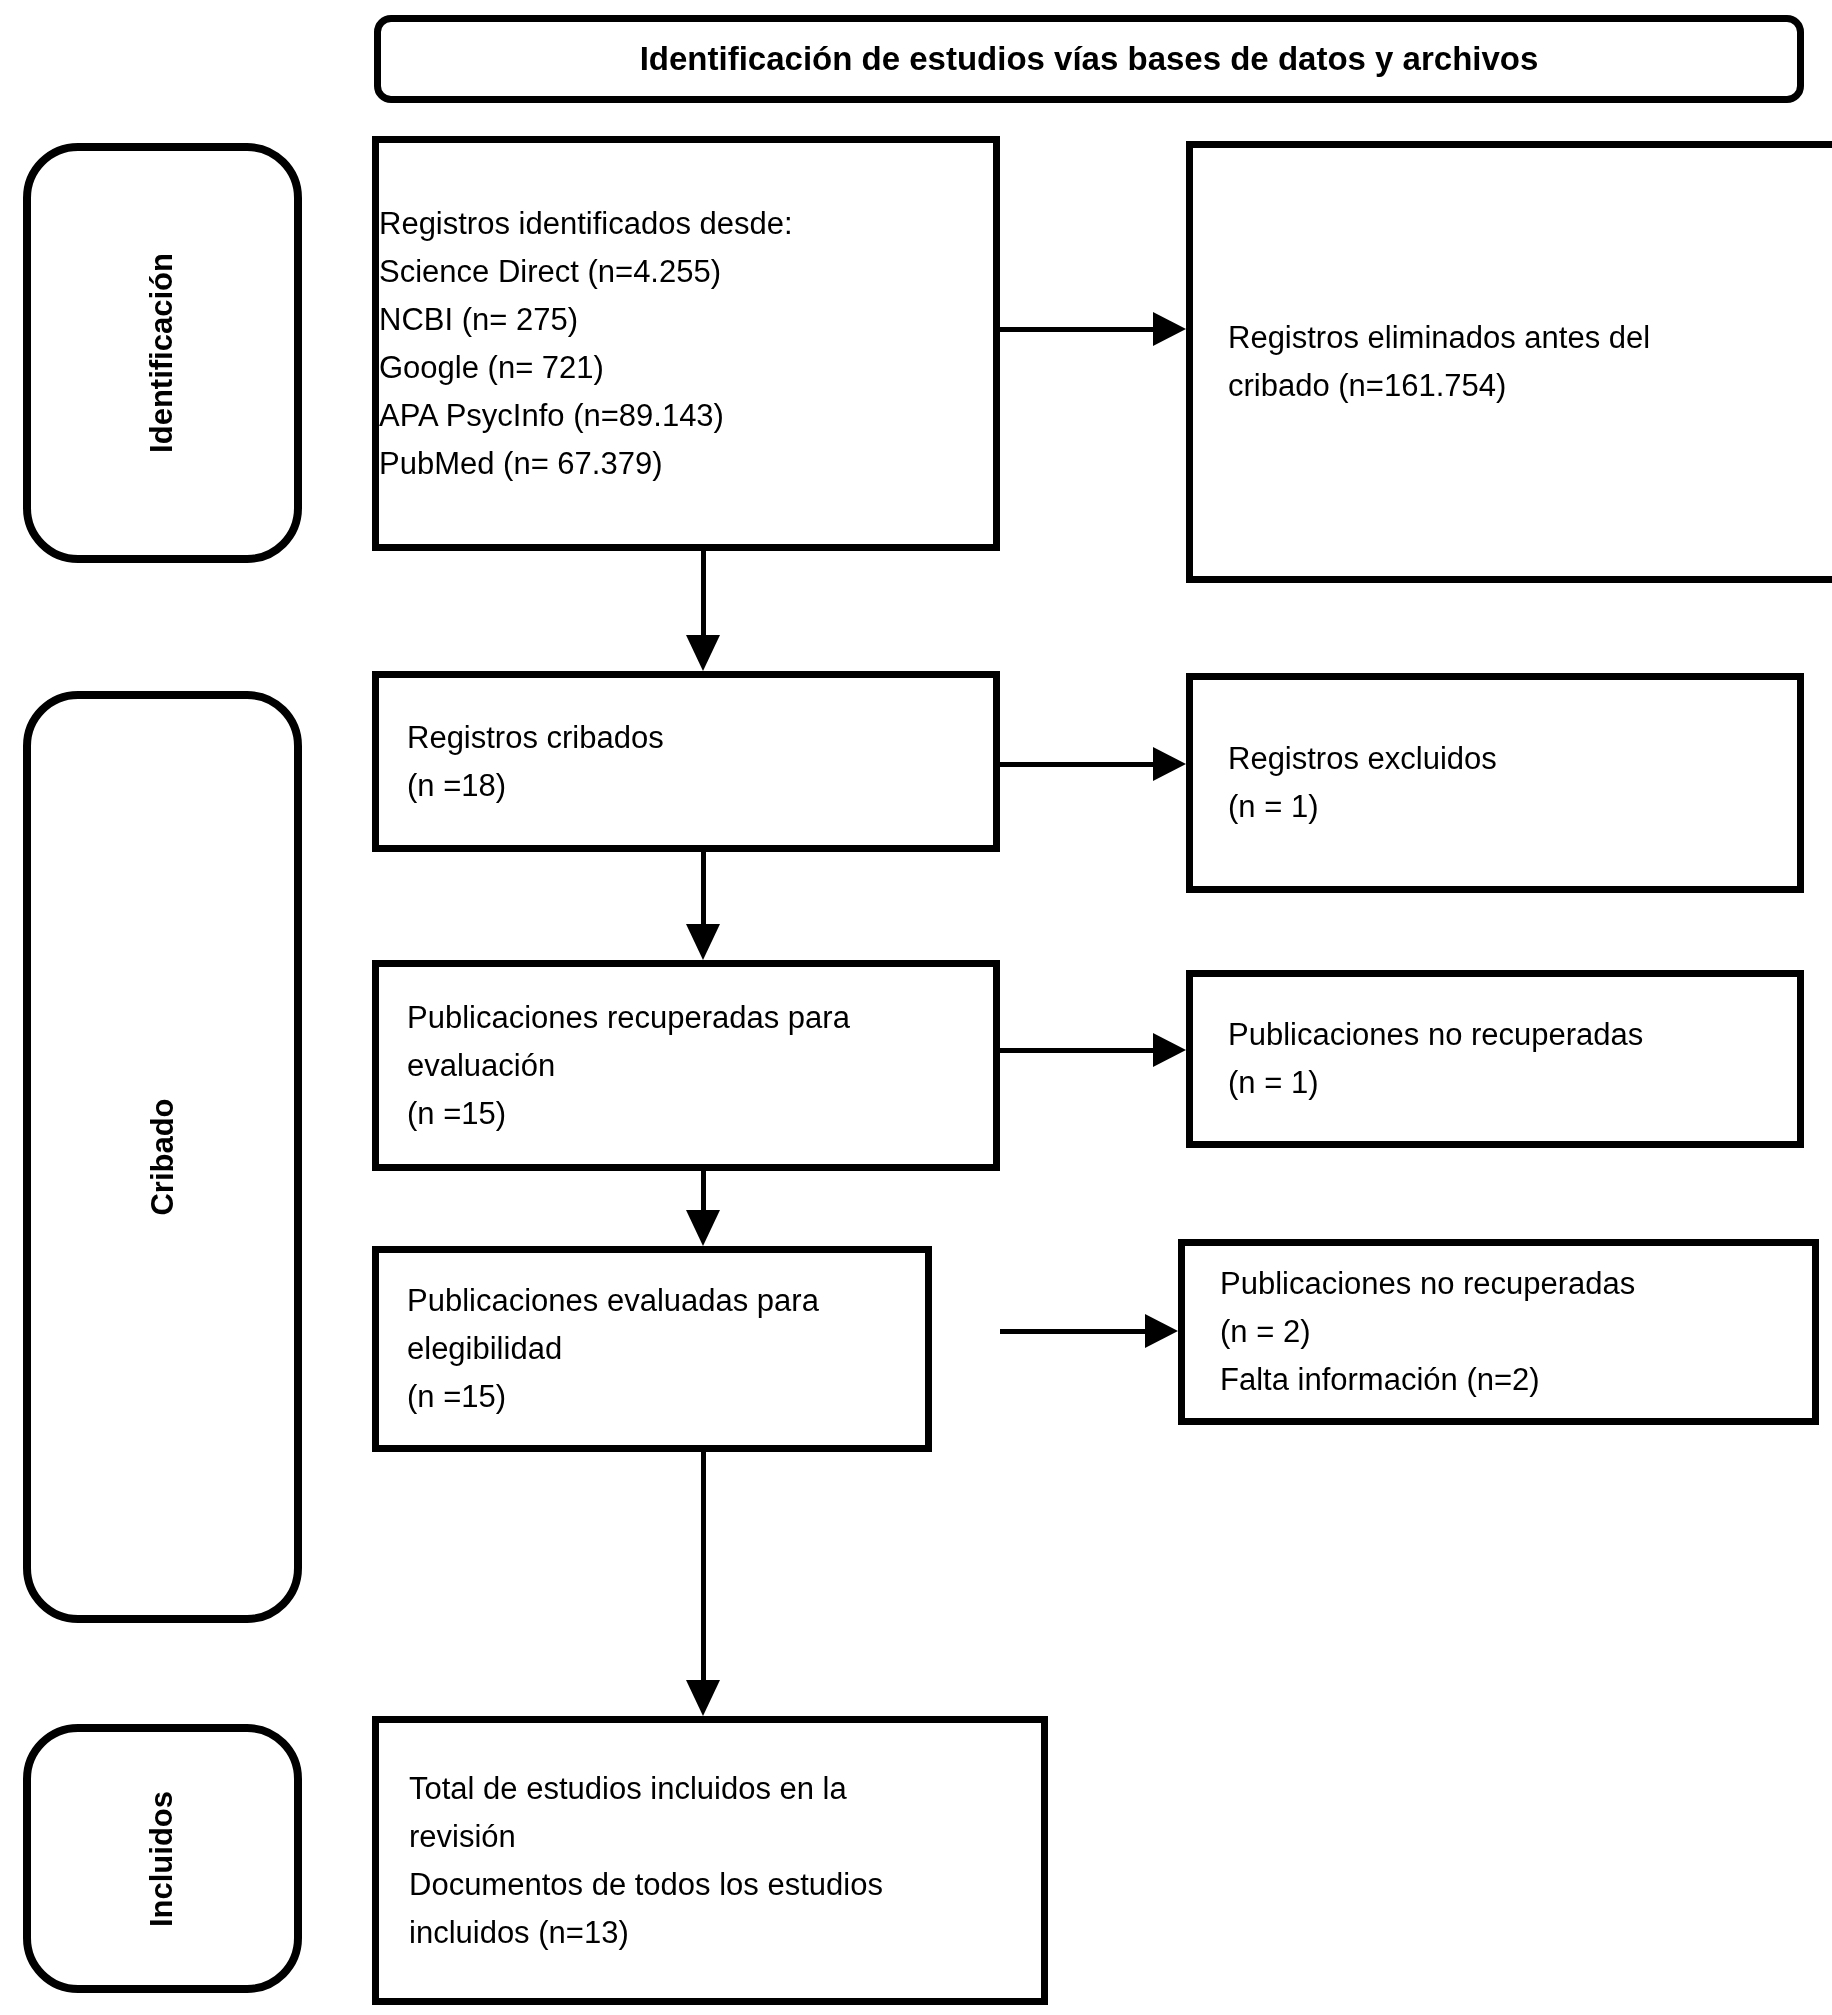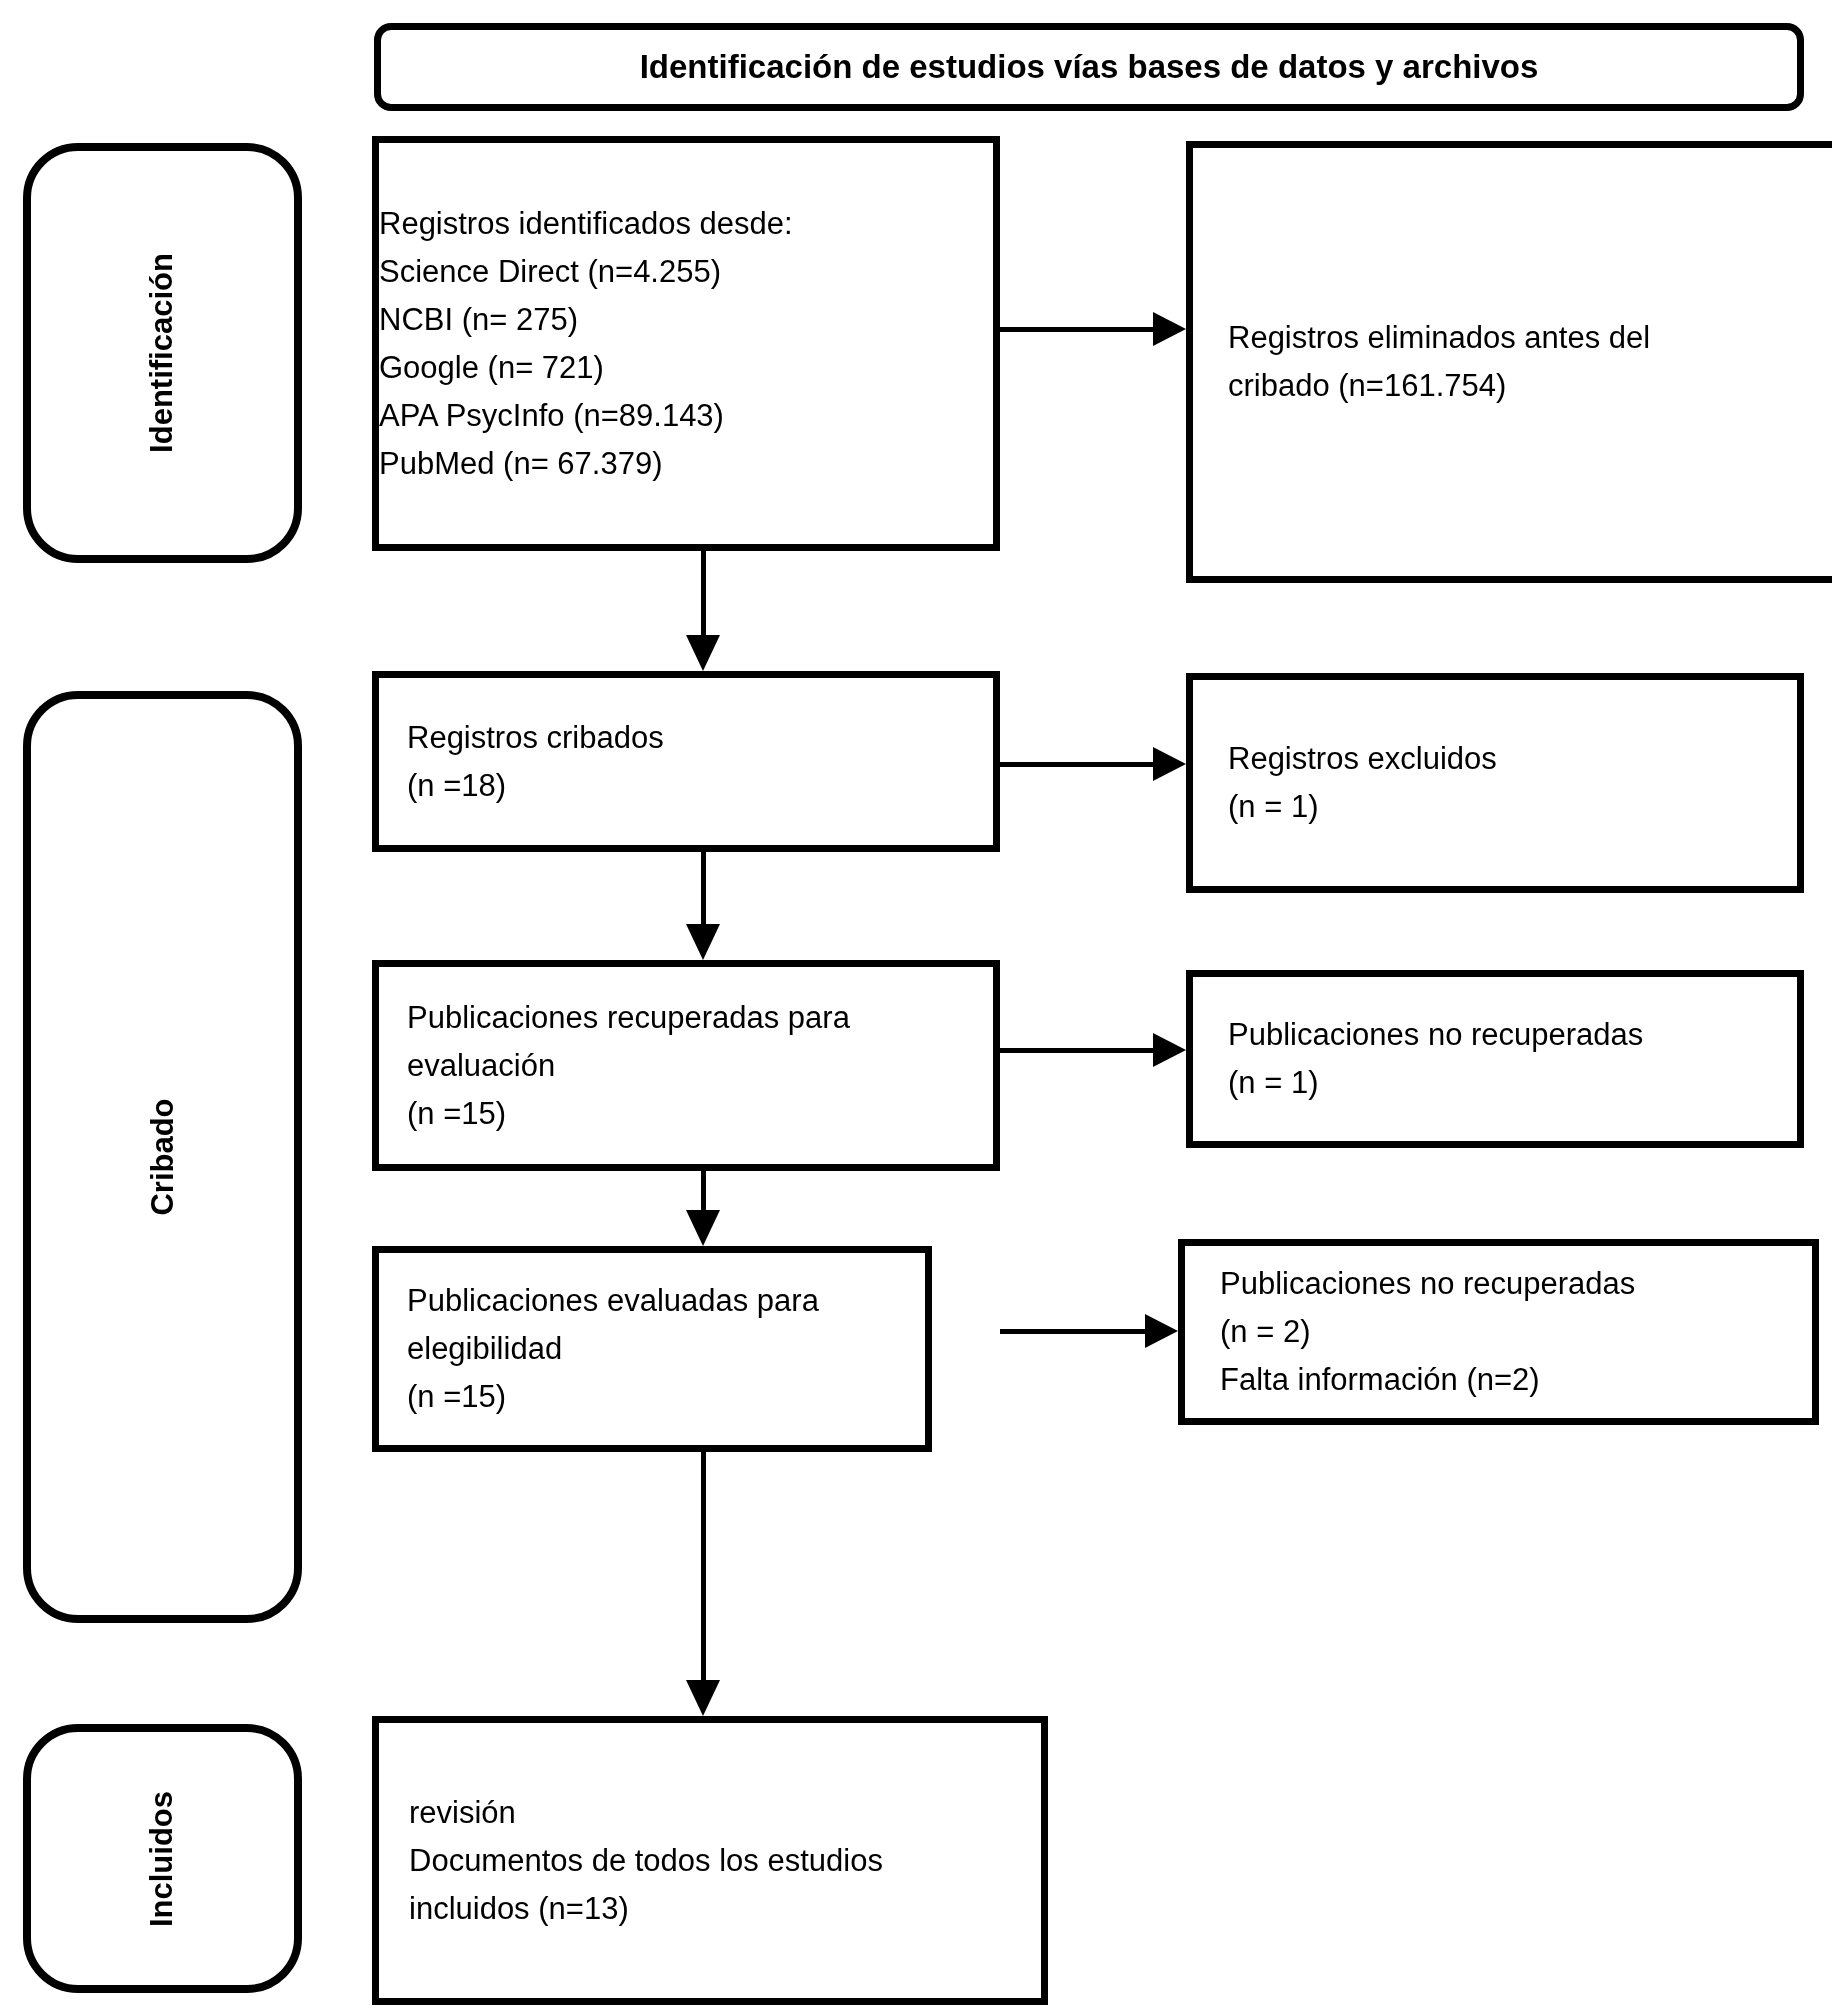--- a/index.html
+++ b/index.html
@@ -9,21 +9,21 @@
     height: 2015px;
     background: #ffffff;
     font-family: "Liberation Sans", sans-serif;
     color: #000000;
     overflow: hidden;
   }
   * { box-sizing: border-box; }
 
   .titlebox {
     position: absolute;
-    left: 374px; top: 23px; width: 1430px; height: 88px;
+    left: 374px; top: 15px; width: 1430px; height: 88px;
     border: 7px solid #000;
     border-radius: 17px;
     display: flex; align-items: center; justify-content: center;
     font-weight: bold; font-size: 33px;
     background: #fff;
   }
 
   .stage {
     position: absolute;
     left: 22.6px; width: 279px;
@@ -116,20 +116,21 @@
     <div class="line">(n =15)</div>
   </div>
 
   <div class="box" id="box-assessed">
     <div class="line">Publicaciones evaluadas para</div>
     <div class="line">elegibilidad</div>
     <div class="line">(n =15)</div>
   </div>
 
   <div class="box" id="box-included">
+    <div class="line">Total de estudios incluidos en la</div>
     <div class="line">revisión</div>
     <div class="line">Documentos de todos los estudios</div>
     <div class="line">incluidos (n=13)</div>
   </div>
 
   <div class="box" id="box-removed">
     <div class="line">Registros eliminados antes del</div>
     <div class="line">cribado (n=161.754)</div>
   </div>
 

